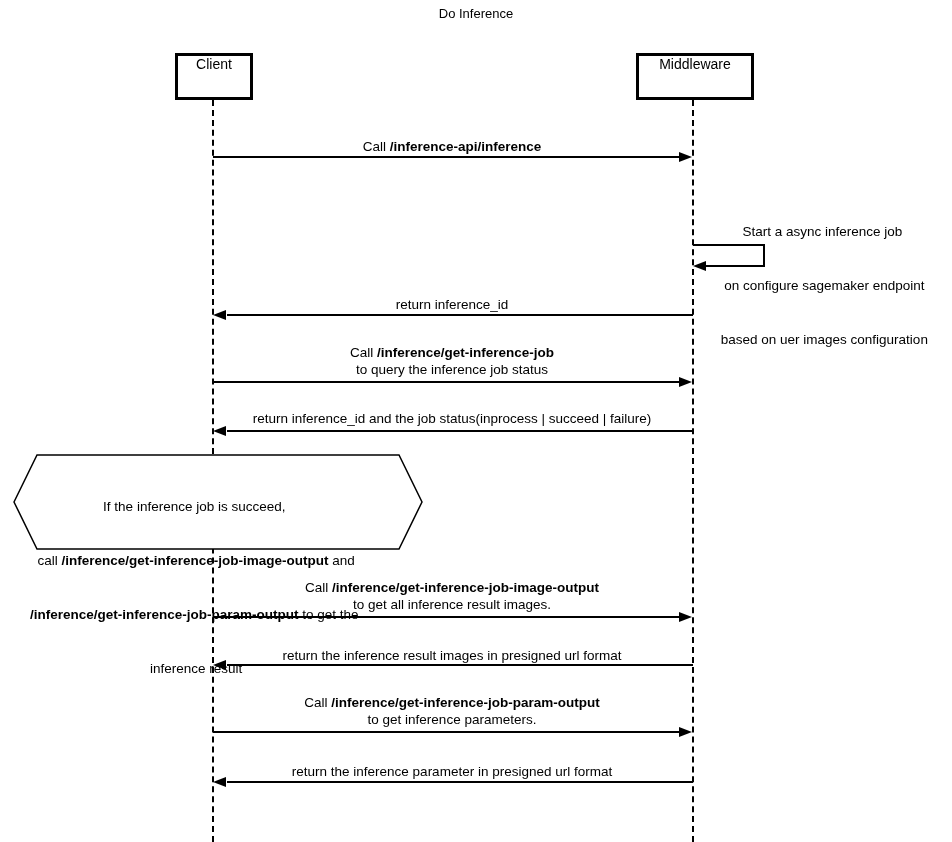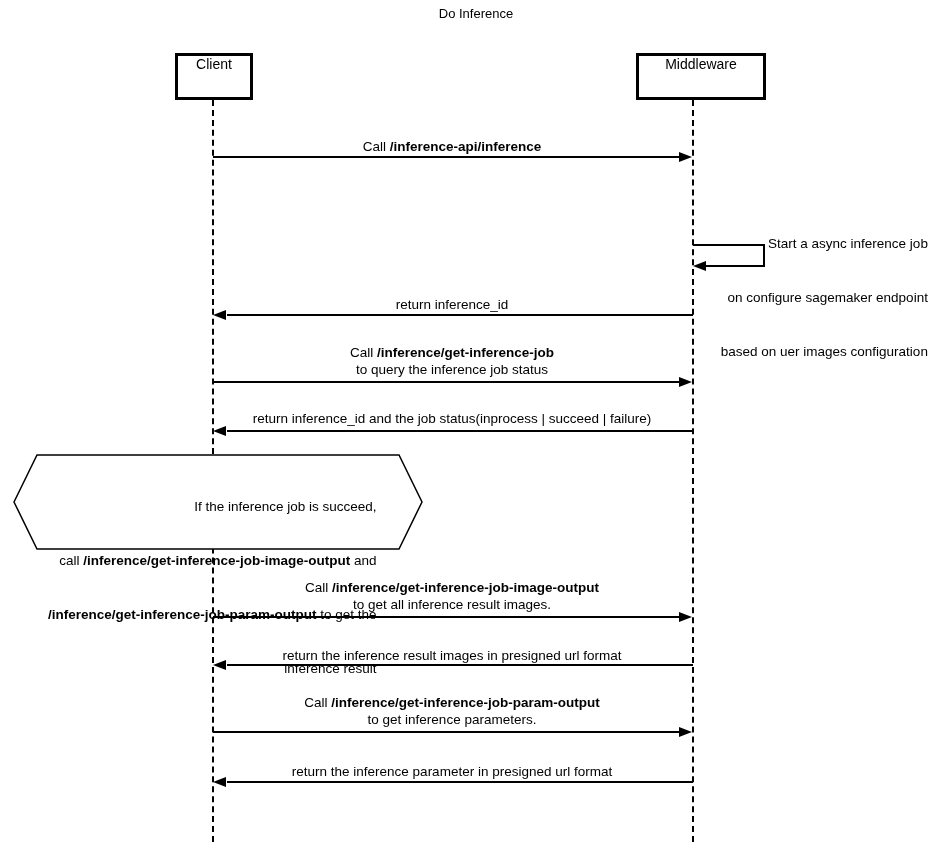--- a/index.html
+++ b/index.html
@@ -10,43 +10,43 @@
   .title{
     position:absolute;left:0;right:0;top:6px;text-align:center;
     font-size:13px;color:#000;
   }
   .actor{
     position:absolute;top:53px;height:47px;background:#fff;border:3px solid #000;
     display:flex;align-items:flex-start;justify-content:center;box-sizing:border-box;
     font-size:14px;
   }
   .actor.client{left:175px;width:78px;}
-  .actor.middleware{left:636px;width:130px;}
+  .actor.middleware{left:636px;width:118px;}
   .lifeline{
     position:absolute;top:100px;height:742px;width:0;border-left:2px dashed #000;
   }
   .lifeline.client{left:212px;}
   .lifeline.middleware{left:692px;}
   .line{position:absolute;height:0;border-top:2px solid #000;}
   .arr-r{position:absolute;width:0;height:0;border-top:5px solid transparent;
     border-bottom:5px solid transparent;border-left:13px solid #000;}
   .arr-l{position:absolute;width:0;height:0;border-top:5px solid transparent;
     border-bottom:5px solid transparent;border-right:13px solid #000;}
   .vline{position:absolute;width:0;border-left:2px solid #000;}
   .msg-label{
     position:absolute;left:452px;transform:translateX(-50%);
     text-align:center;white-space:nowrap;line-height:17px;
   }
   .self-label{
-    position:absolute;left:717px;top:199px;text-align:right;
+    position:absolute;left:717px;top:187px;text-align:center;
     white-space:pre;line-height:18px;
   }
   .note-shape{position:absolute;left:12px;top:453px;}
   .note-label{
-    position:absolute;left:48px;top:462px;text-align:right;
+    position:absolute;left:30px;top:462px;text-align:center;
     white-space:pre;line-height:18px;
   }
   .b{font-weight:bold;}
 </style>
 </head>
 <body>
 
 <div id="canvas">
 
   <div class="title">Do Inference</div>

